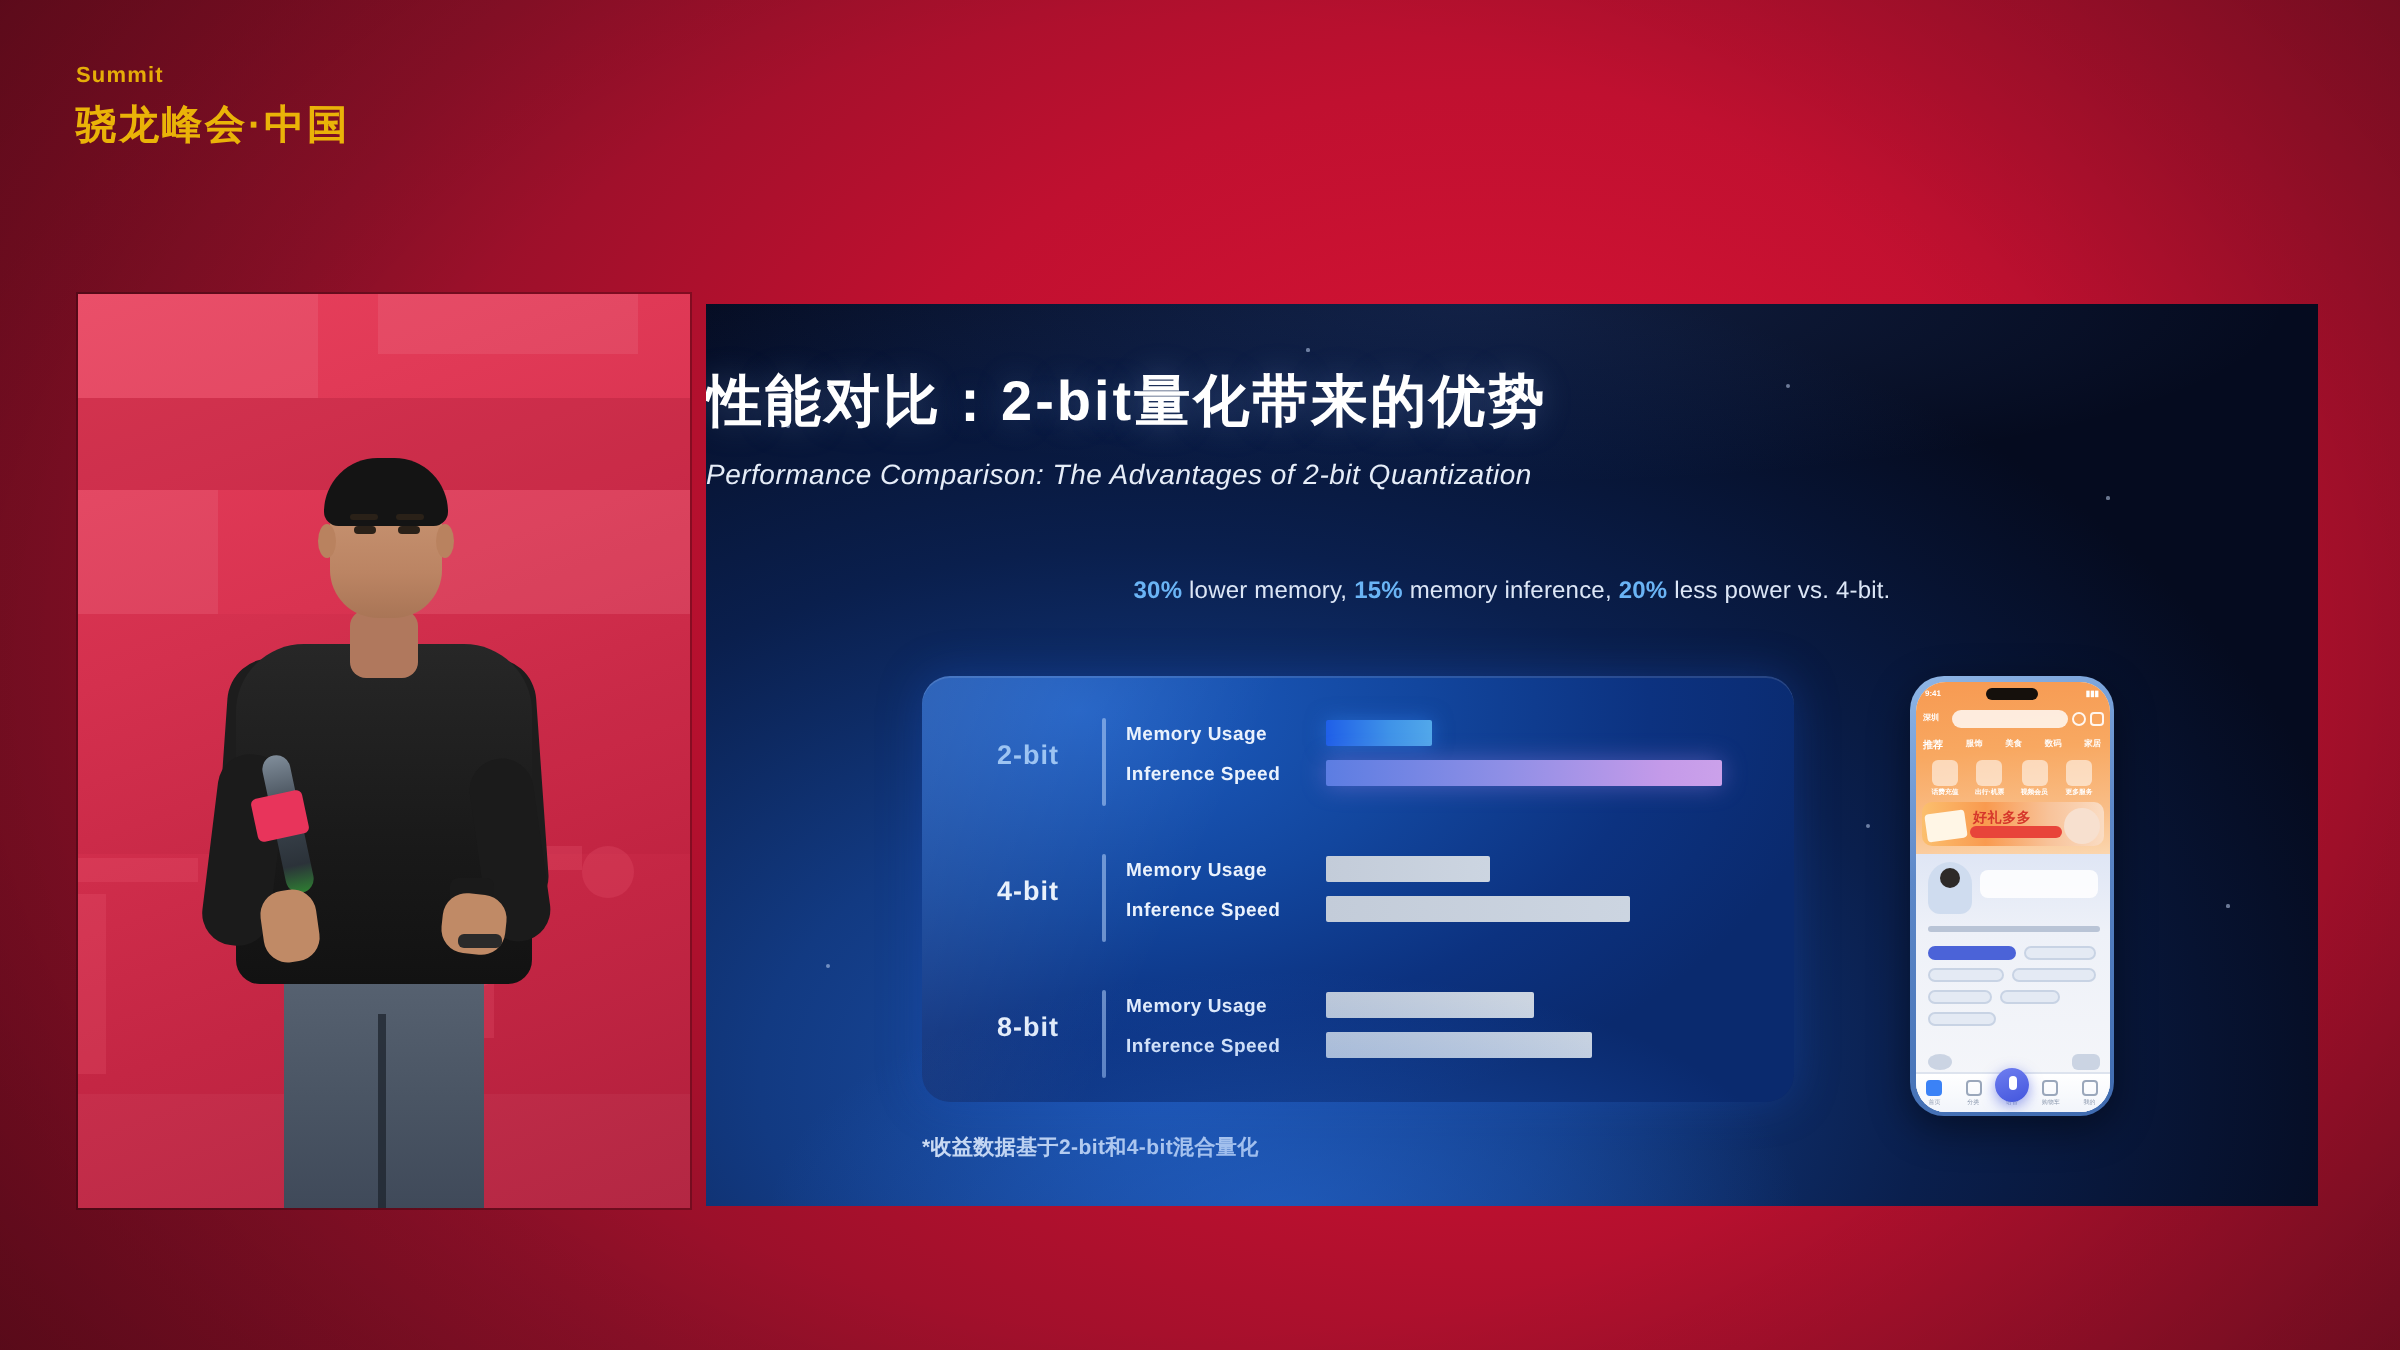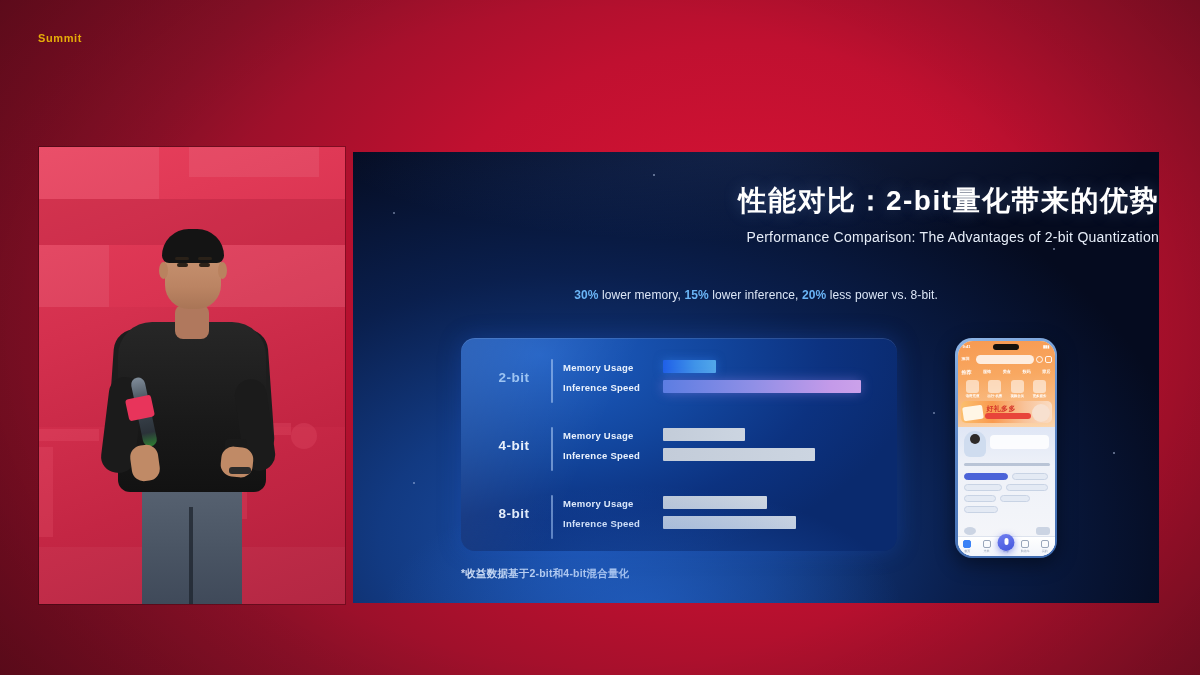--- a/index.html
+++ b/index.html
@@ -96,27 +96,27 @@
   .star { position:absolute; background:#cfe2ff; border-radius:50%; opacity:.5; }
   .slide-topglow {
     position:absolute; left:0; top:0; width:100%; height:160px;
     background:radial-gradient(ellipse 540px 120px at 48% 0%, rgba(80,130,230,.16) 0%, rgba(0,0,0,0) 75%);
   }
   .slide-botglow {
     position:absolute; left:-60px; bottom:-170px; width:700px; height:330px;
     background:radial-gradient(ellipse 360px 170px at 50% 50%, rgba(40,110,220,.50) 0%, rgba(10,40,110,0) 72%);
   }
 
-  .slide-head { position:absolute; left:0; top:30px; width:100%; text-align:right; }
+  .slide-head { position:absolute; left:0; top:30px; width:100%; text-align:left; }
   .slide-title {
     font-size:28px; font-weight:800; color:#fff; letter-spacing:1.5px;
     text-shadow:0 0 16px rgba(150,190,255,.25);
   }
   .slide-sub {
-    margin-top:9px; font-size:14px; color:#e6edf8; font-weight:400; letter-spacing:.25px;
+    margin-top:9px; font-size:14px; color:#e6edf8; font-weight:400; letter-spacing:.25px;font-style:italic;
   }
 
   .kpi { position:absolute; left:0; top:134px; width:100%; text-align:center; line-height:1.55; }
   .kpi-cn { font-size:12.5px; color:#eaf1fb; font-weight:700; letter-spacing:.2px; }
   .kpi-en { font-size:12px; color:#dce6f6; letter-spacing:.1px; }
   .hl { color:#6ab4f5; font-weight:700; }
 
   
   .card {
     position:absolute; left:108px; top:186px; width:436px; height:213px;
@@ -226,20 +226,21 @@
   }
 </style>
 </head>
 <body>
 
 <div class="stage"></div>
 <div class="stage-vig"></div>
 
 <div class="logo">
   <div class="logo-summit">Summit</div>
+  <div class="logo-cn">骁龙峰会·中国</div>
 </div>
 
 <div class="speaker">
   <div class="sp-pat">
     <div class="sp-blk" style="left:0;top:0;width:120px;height:52px;"></div>
     <div class="sp-blk" style="left:150px;top:0;width:130px;height:30px;"></div>
     <div class="sp-dk" style="left:0;top:52px;width:306px;height:46px;"></div>
     <div class="sp-blk" style="left:0;top:98px;width:70px;height:62px;"></div>
     <div class="sp-blk" style="left:160px;top:98px;width:146px;height:62px;"></div>
     <div class="sp-dk" style="left:0;top:160px;width:306px;height:120px;opacity:.35;"></div>
@@ -291,21 +292,21 @@
     <div class="star" style="left:300px;top:22px;width:1.5px;height:1.5px;"></div>
   </div>
 
   <div class="slide-head">
     <div class="slide-title">性能对比：2-bit量化带来的优势</div>
     <div class="slide-sub">Performance Comparison: The Advantages of 2-bit Quantization</div>
   </div>
 
   <div class="kpi">
     <div class="kpi-en">
-      <span class="hl">30%</span><span> lower memory, </span><span class="hl">15%</span><span> lower inference, </span><span class="hl">20%</span><span> less power vs. 8-bit.</span>
+      <span class="hl">30%</span><span> lower memory, </span><span class="hl">15%</span><span> memory inference, </span><span class="hl">20%</span><span> less power vs. 4-bit.</span>
     </div>
   </div>
 
   <div class="card">
     <div class="card-sheen"></div>
 
     <div class="row" style="top:14px;">
       <div class="row-label">2-bit</div>
       <div class="row-div"></div>
       <div class="metric m1">Memory Usage</div>

